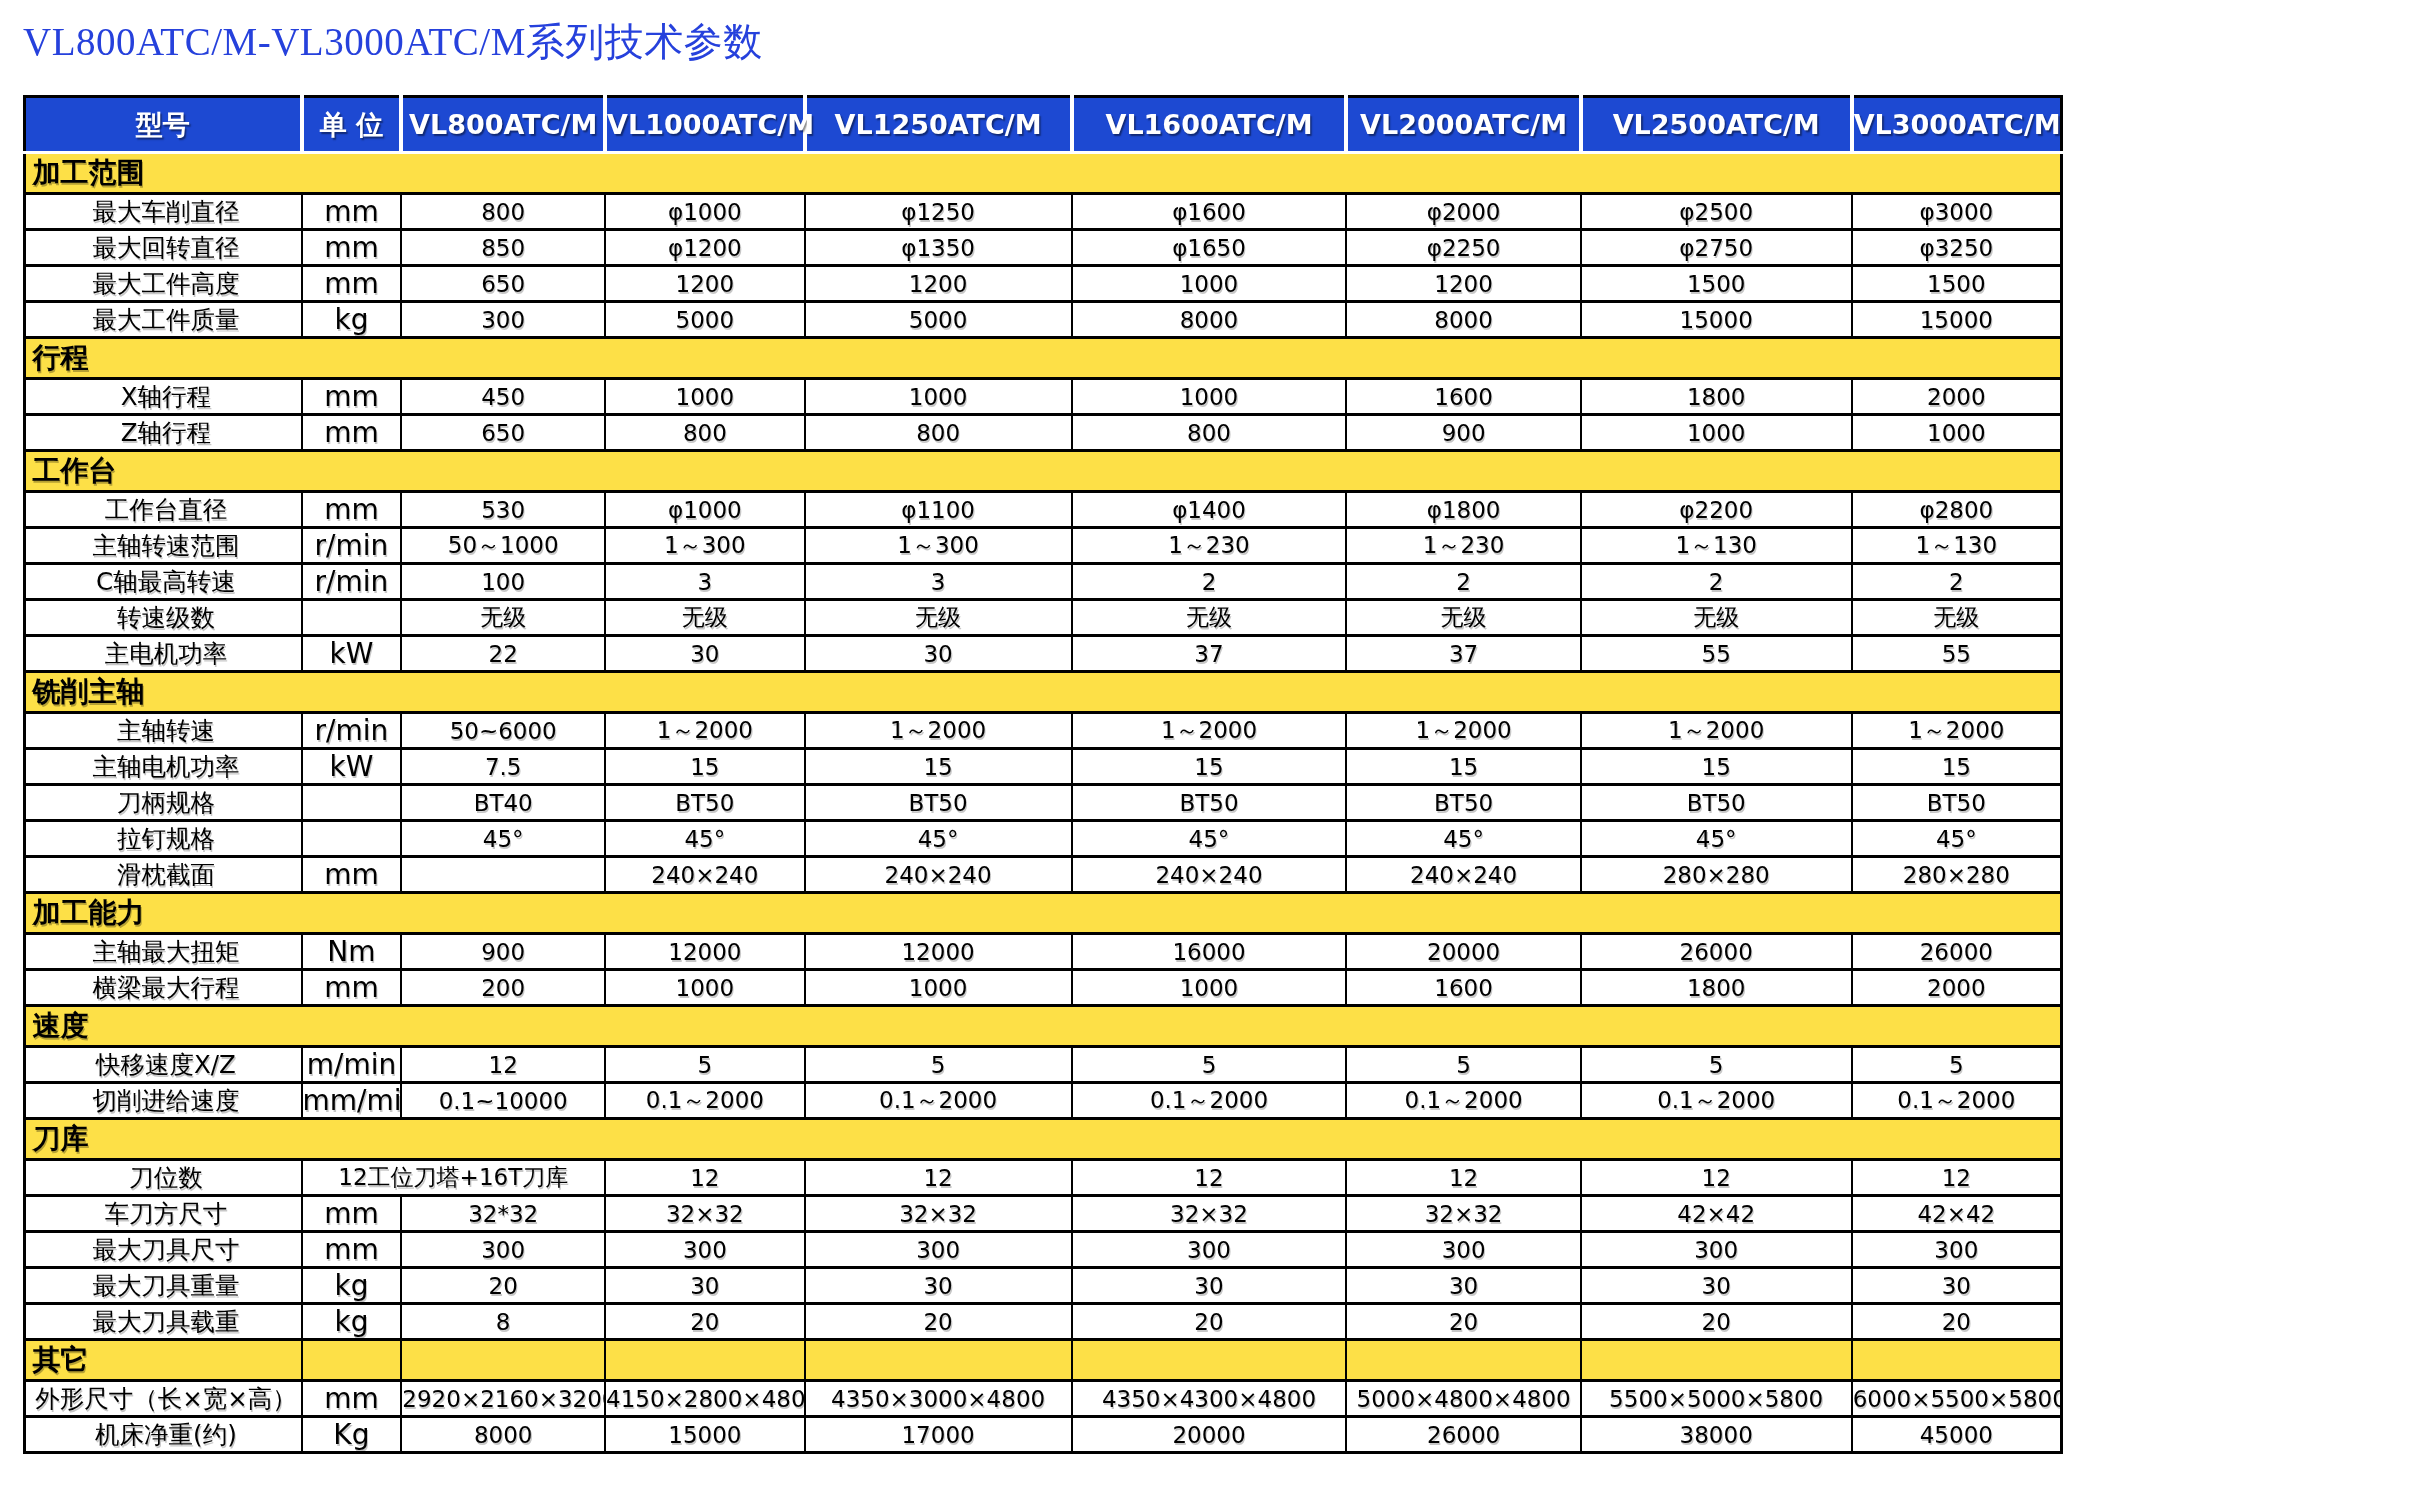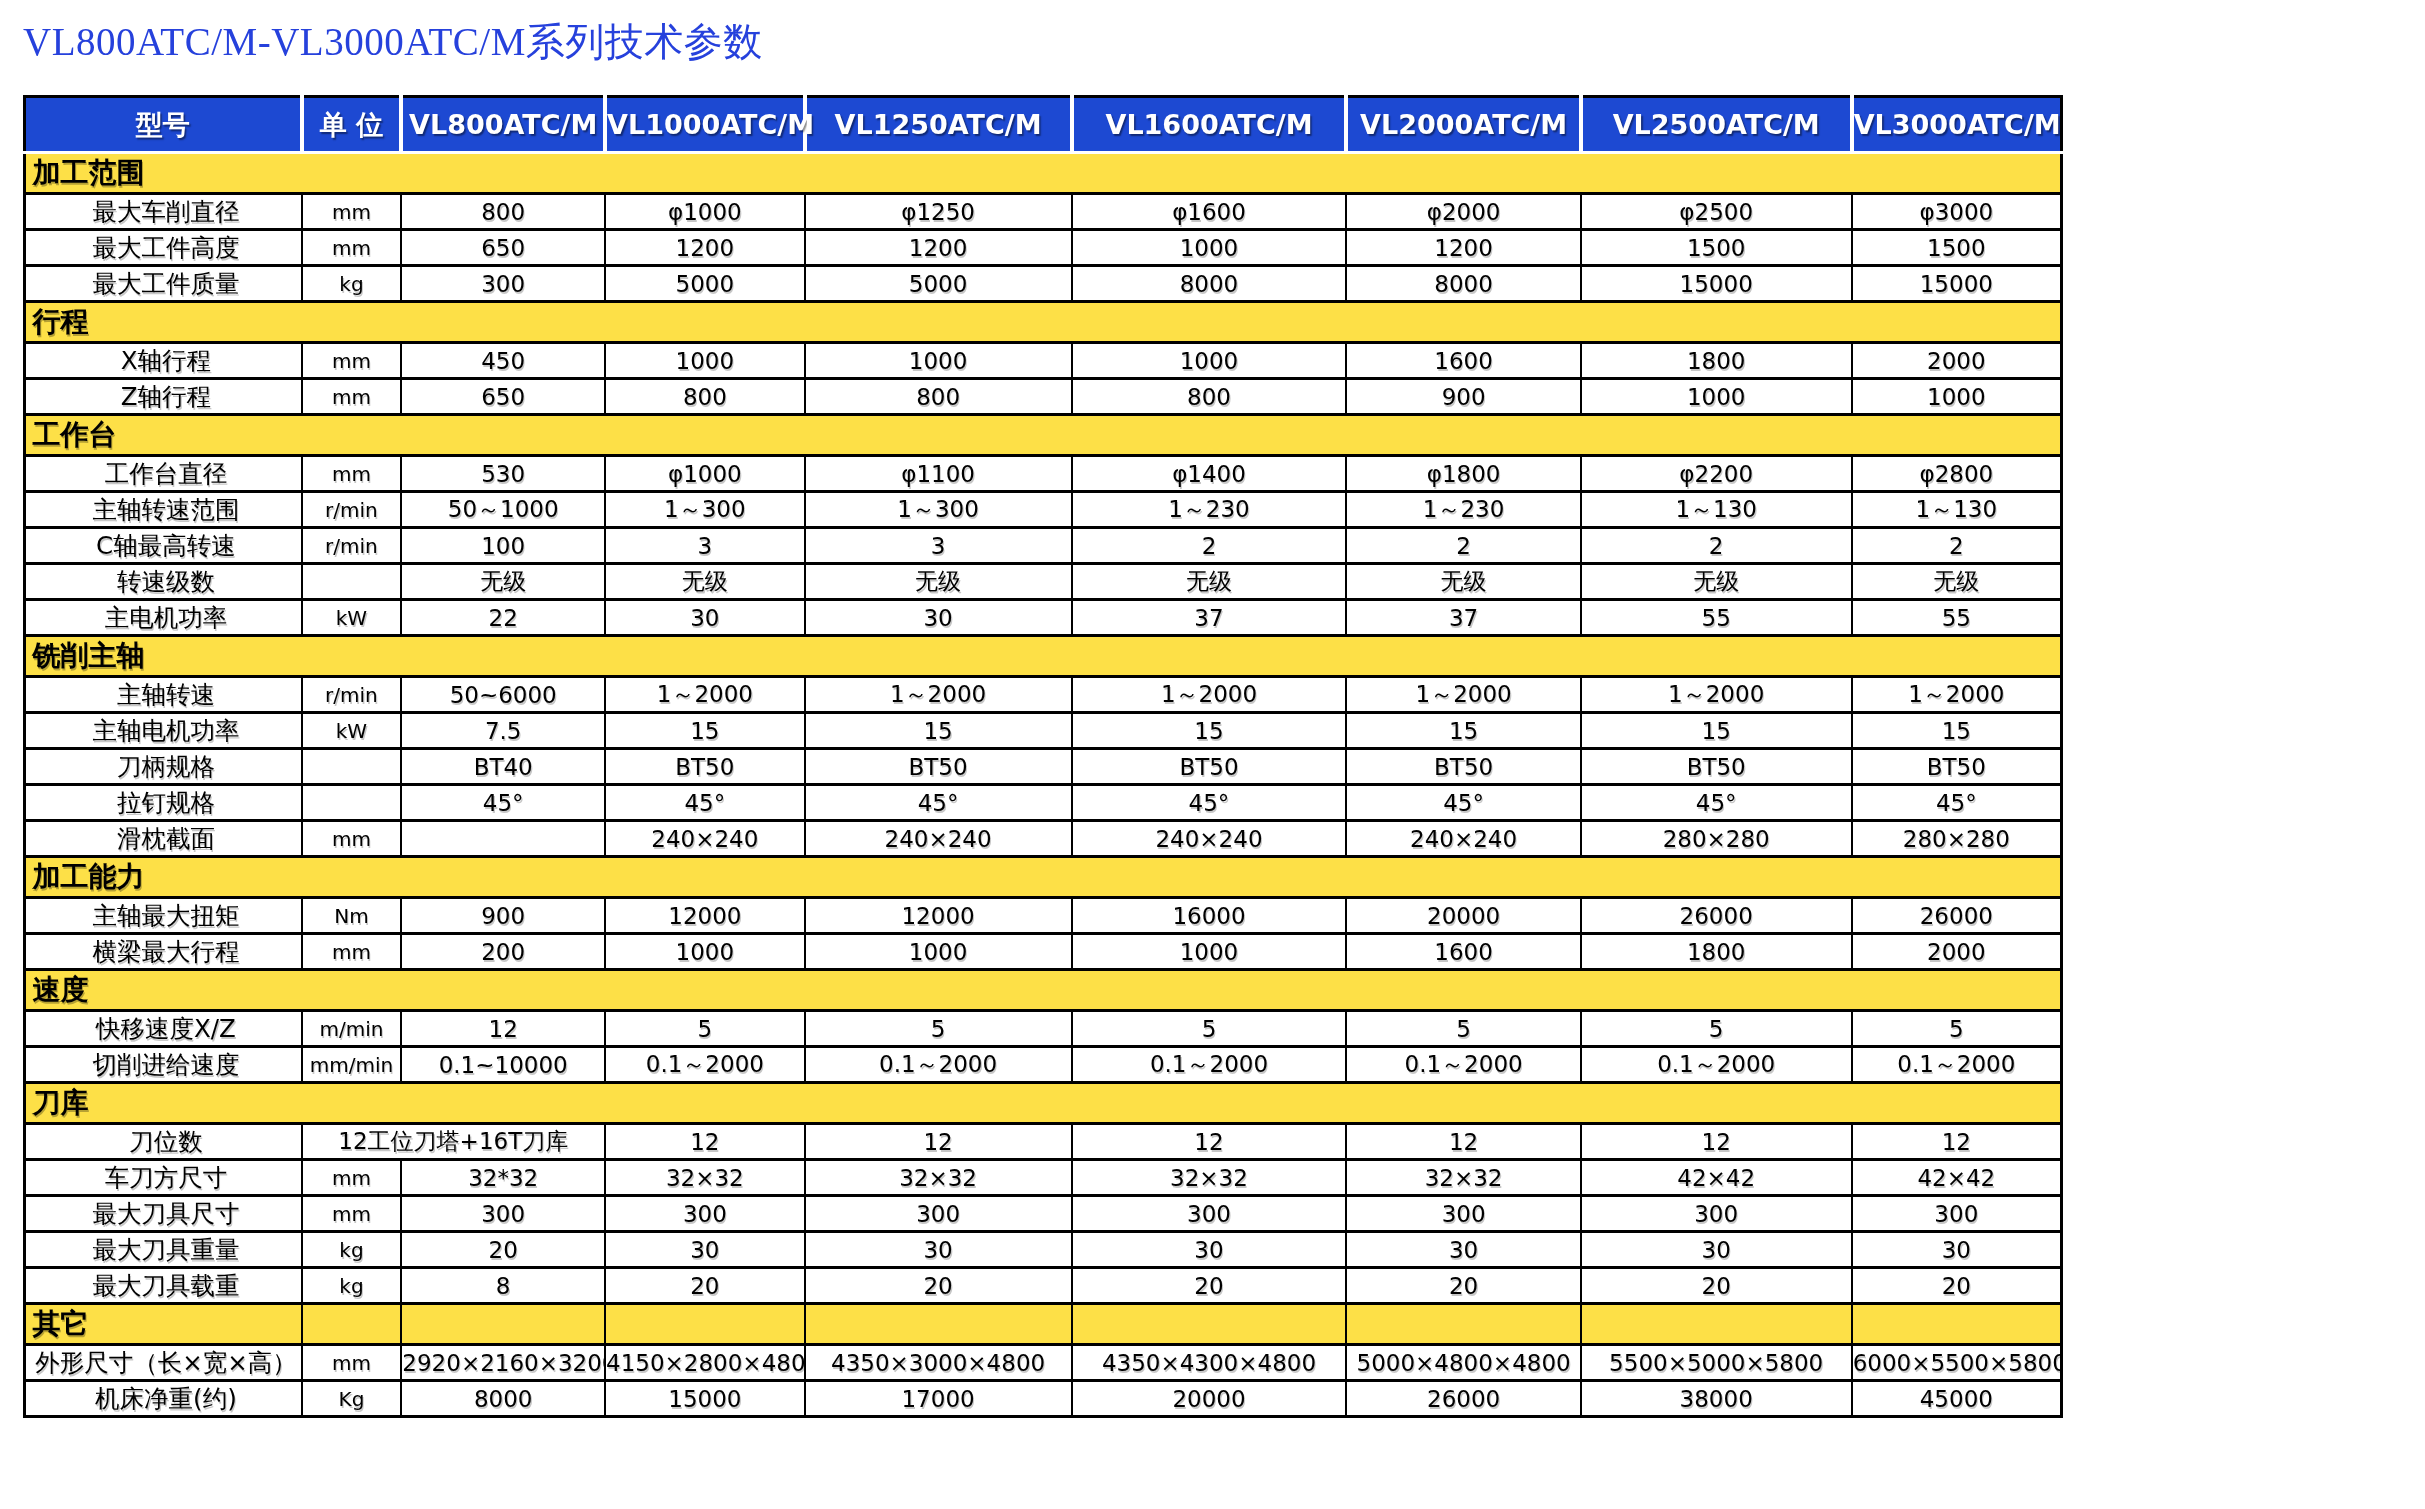--- a/index.html
+++ b/index.html
@@ -53,21 +53,21 @@
     text-shadow:1.1px 1.6px 0.5px rgba(0,0,0,0.22);
     overflow:hidden;
     white-space:nowrap;
   }
   tbody tr td:first-child { border-left:none; }
   tbody td.param {
     text-align:center;
     padding-left:5.3px;
     font-size:24.5px;
   }
-  tbody td.unit { font-size:20px; }
+  tbody td.unit { font-size:28px; }
   
   tr.section td {
     background:#fde047;
     font-weight:bold;
     font-size:28px;
     text-align:left;
     padding-left:6.4px;
     height:32px;
     text-shadow:1.1px 1.6px 0.5px rgba(0,0,0,0.28);
   }
@@ -115,20 +115,31 @@
           <td class="unit">mm</td>
           <td class="val">800</td>
           <td class="val">φ1000</td>
           <td class="val">φ1250</td>
           <td class="val">φ1600</td>
           <td class="val">φ2000</td>
           <td class="val">φ2500</td>
           <td class="val">φ3000</td>
         </tr>
         <tr>
+          <td class="param">最大回转直径</td>
+          <td class="unit">mm</td>
+          <td class="val">850</td>
+          <td class="val">φ1200</td>
+          <td class="val">φ1350</td>
+          <td class="val">φ1650</td>
+          <td class="val">φ2250</td>
+          <td class="val">φ2750</td>
+          <td class="val">φ3250</td>
+        </tr>
+        <tr>
           <td class="param">最大工件高度</td>
           <td class="unit">mm</td>
           <td class="val">650</td>
           <td class="val">1200</td>
           <td class="val">1200</td>
           <td class="val">1000</td>
           <td class="val">1200</td>
           <td class="val">1500</td>
           <td class="val">1500</td>
         </tr>

